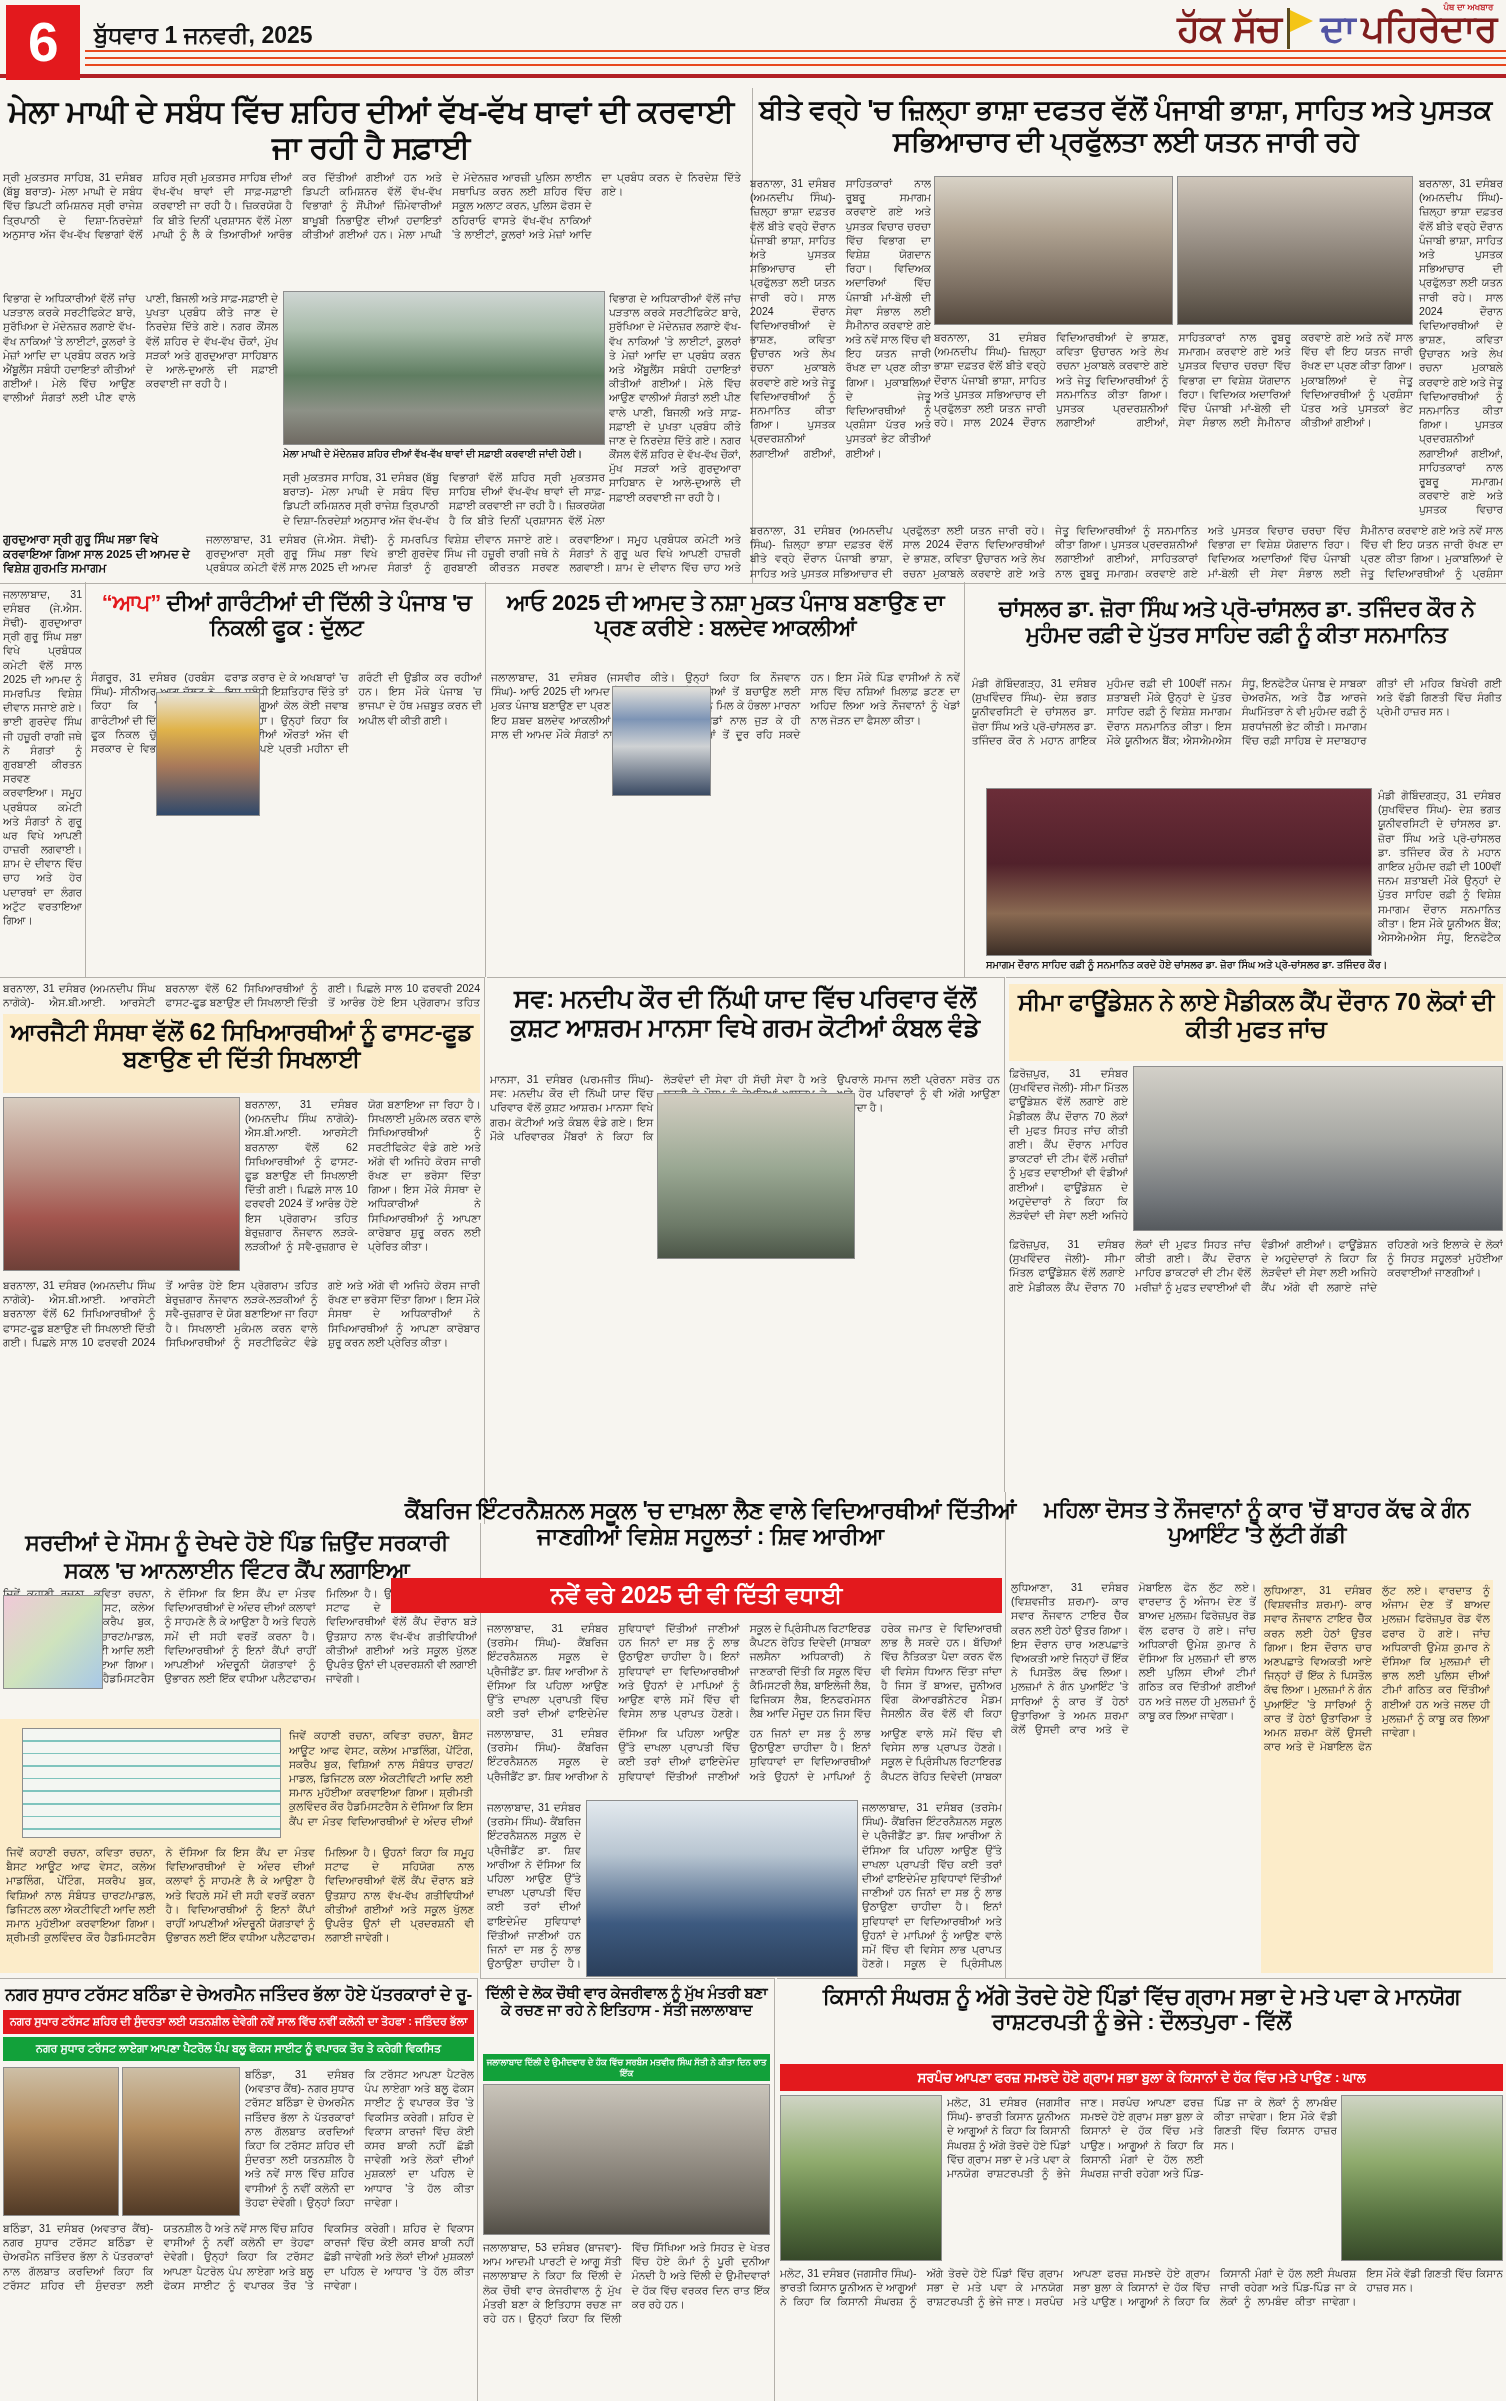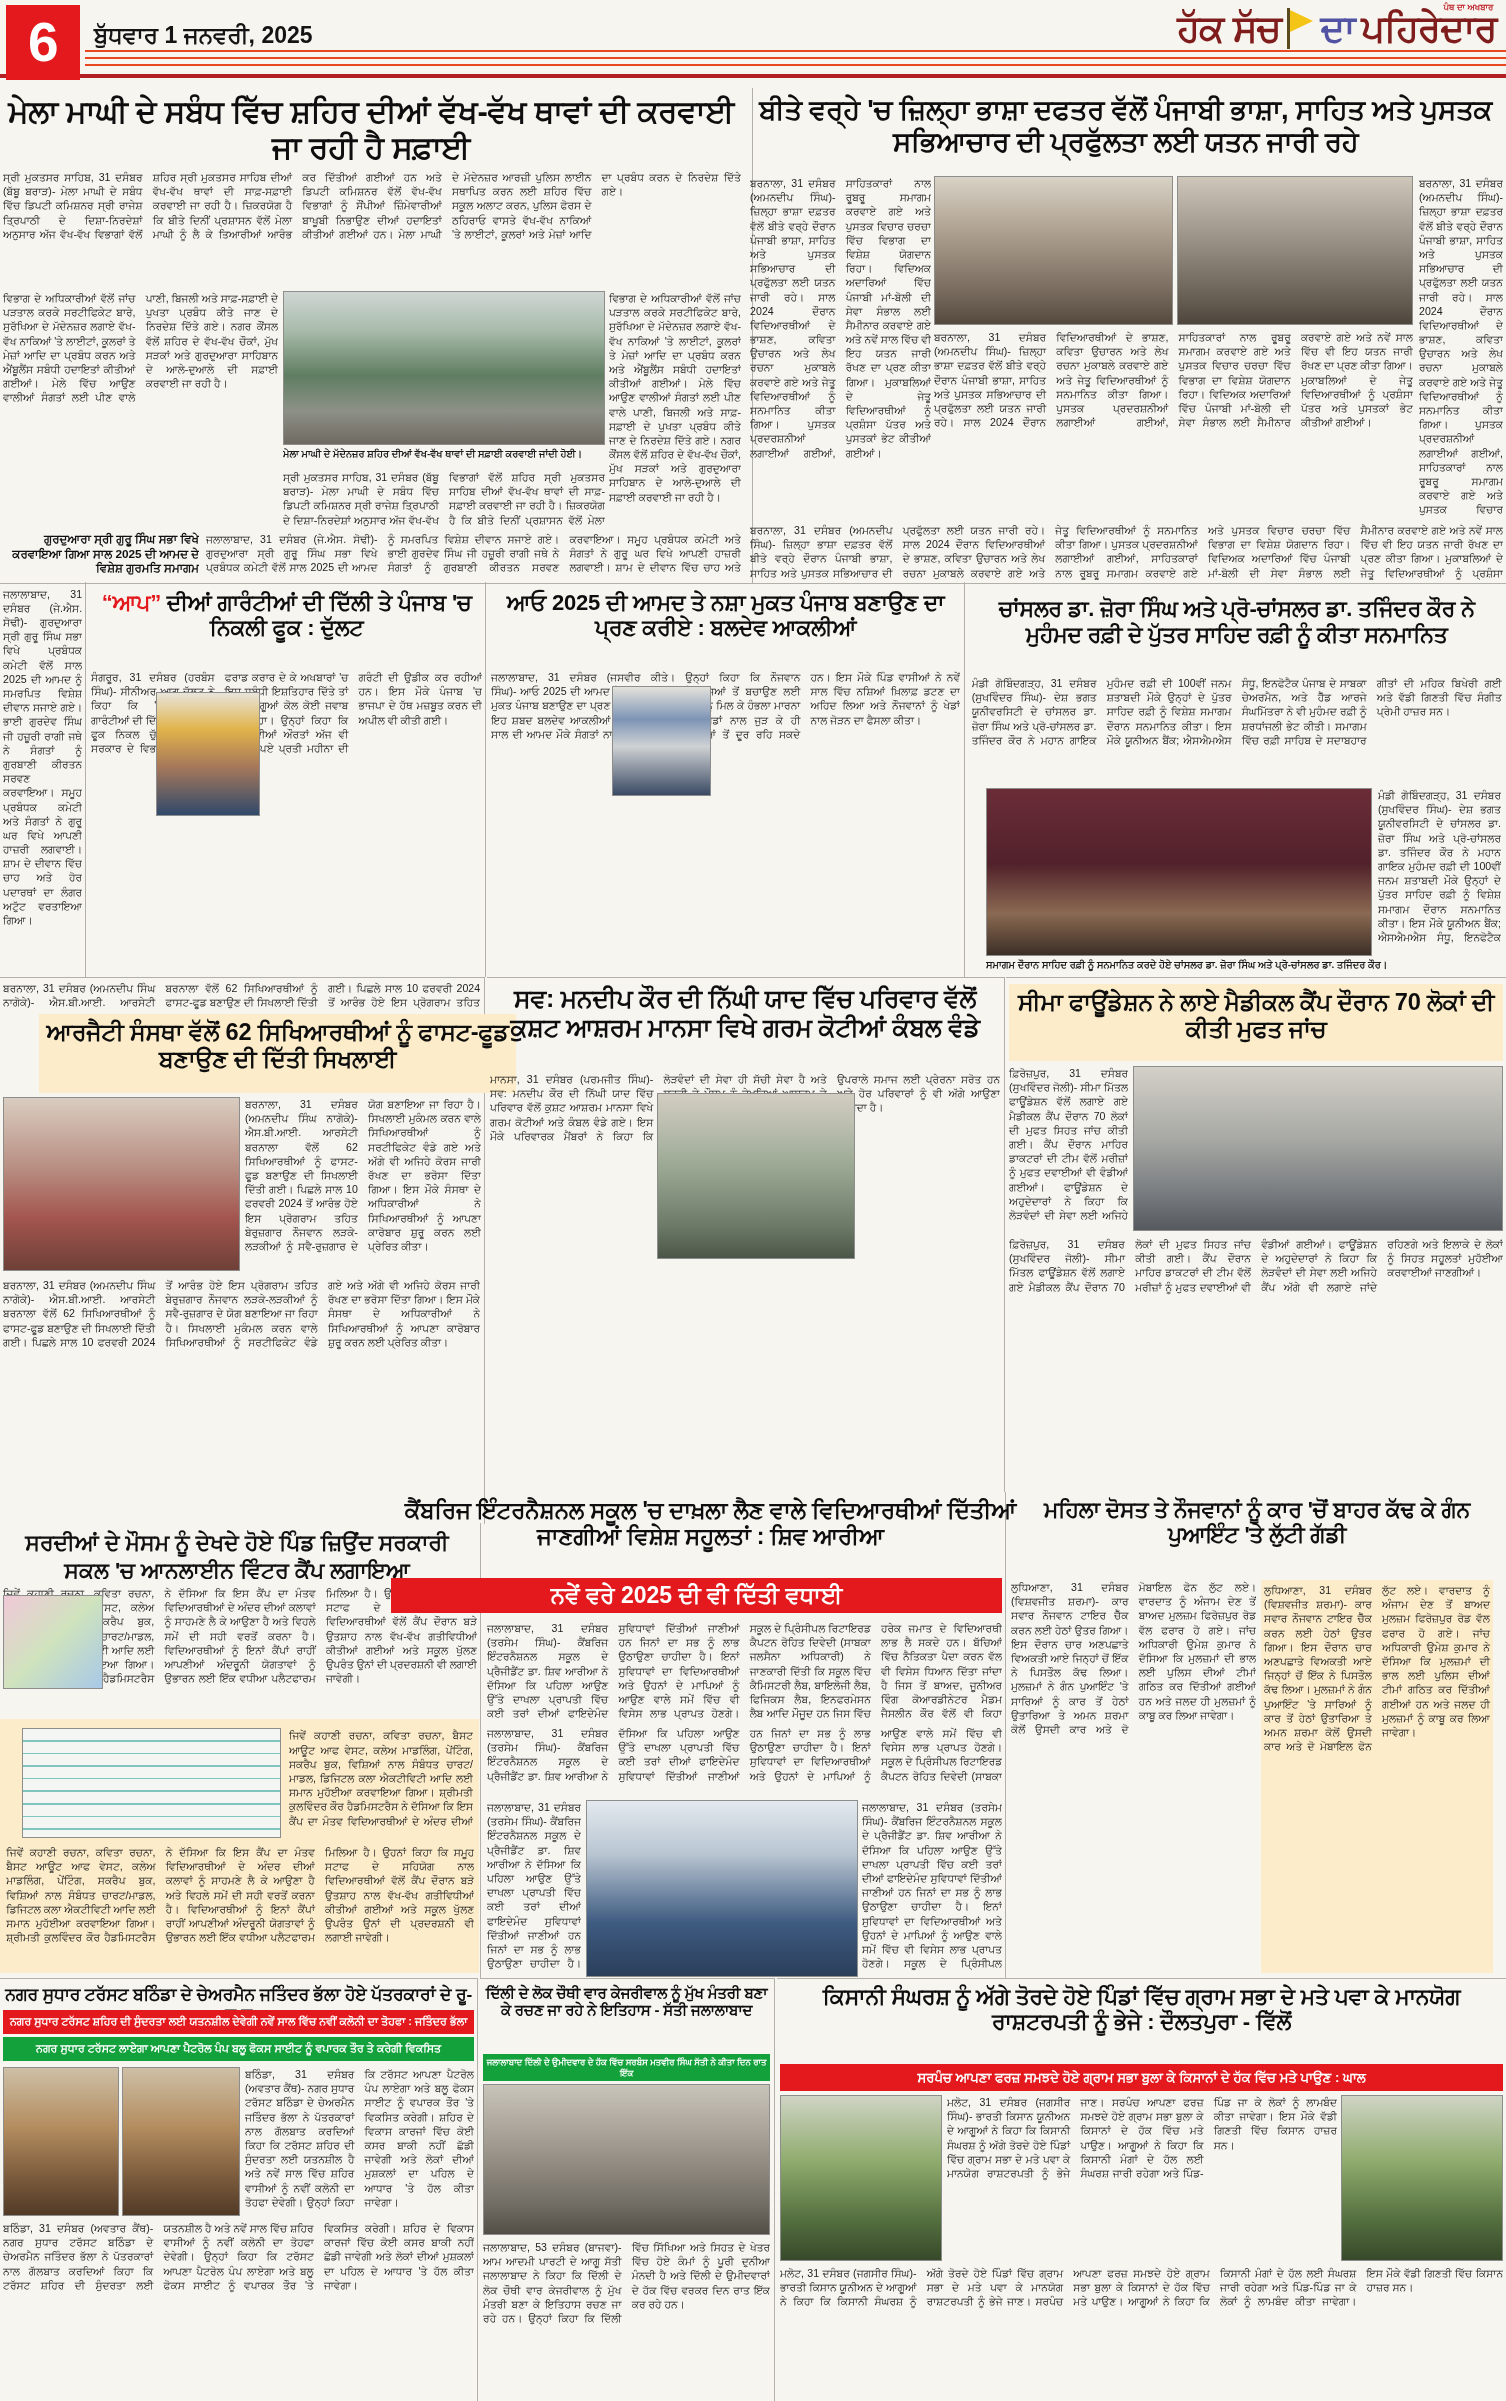--- a/index.html
+++ b/index.html
@@ -72,21 +72,21 @@
   </div>
 
   <div class="s br bb" style="left:0;top:88px;width:744px;height:495px;padding-left:8px;">
     <div class="h" style="left:3.1px;top:6.3px;width:736px;font-size:31px;">ਮੇਲਾ ਮਾਘੀ ਦੇ ਸਬੰਧ ਵਿੱਚ ਸ਼ਹਿਰ ਦੀਆਂ ਵੱਖ-ਵੱਖ ਥਾਵਾਂ ਦੀ ਕਰਵਾਈ ਜਾ ਰਹੀ ਹੈ ਸਫ਼ਾਈ</div>
     <div class="t" style="left:3.1px;top:82px;width:738px;height:116px;column-count:5;">ਸ੍ਰੀ ਮੁਕਤਸਰ ਸਾਹਿਬ, 31 ਦਸੰਬਰ (ਬੱਬੂ ਬਰਾੜ)- ਮੇਲਾ ਮਾਘੀ ਦੇ ਸਬੰਧ ਵਿੱਚ ਡਿਪਟੀ ਕਮਿਸ਼ਨਰ ਸ੍ਰੀ ਰਾਜੇਸ਼ ਤ੍ਰਿਪਾਠੀ ਦੇ ਦਿਸ਼ਾ-ਨਿਰਦੇਸ਼ਾਂ ਅਨੁਸਾਰ ਅੱਜ ਵੱਖ-ਵੱਖ ਵਿਭਾਗਾਂ ਵੱਲੋਂ ਸ਼ਹਿਰ ਸ੍ਰੀ ਮੁਕਤਸਰ ਸਾਹਿਬ ਦੀਆਂ ਵੱਖ-ਵੱਖ ਥਾਵਾਂ ਦੀ ਸਾਫ਼-ਸਫ਼ਾਈ ਕਰਵਾਈ ਜਾ ਰਹੀ ਹੈ। ਜ਼ਿਕਰਯੋਗ ਹੈ ਕਿ ਬੀਤੇ ਦਿਨੀਂ ਪ੍ਰਸ਼ਾਸਨ ਵੱਲੋਂ ਮੇਲਾ ਮਾਘੀ ਨੂੰ ਲੈ ਕੇ ਤਿਆਰੀਆਂ ਆਰੰਭ ਕਰ ਦਿੱਤੀਆਂ ਗਈਆਂ ਹਨ ਅਤੇ ਡਿਪਟੀ ਕਮਿਸ਼ਨਰ ਵੱਲੋਂ ਵੱਖ-ਵੱਖ ਵਿਭਾਗਾਂ ਨੂੰ ਸੌਂਪੀਆਂ ਜ਼ਿੰਮੇਵਾਰੀਆਂ ਬਾਖੂਬੀ ਨਿਭਾਉਣ ਦੀਆਂ ਹਦਾਇਤਾਂ ਕੀਤੀਆਂ ਗਈਆਂ ਹਨ। ਮੇਲਾ ਮਾਘੀ ਦੇ ਮੱਦੇਨਜ਼ਰ ਆਰਜ਼ੀ ਪੁਲਿਸ ਲਾਈਨ ਸਥਾਪਿਤ ਕਰਨ ਲਈ ਸ਼ਹਿਰ ਵਿੱਚ ਸਕੂਲ ਅਲਾਟ ਕਰਨ, ਪੁਲਿਸ ਫੋਰਸ ਦੇ ਠਹਿਰਾਓ ਵਾਸਤੇ ਵੱਖ-ਵੱਖ ਨਾਕਿਆਂ 'ਤੇ ਲਾਈਟਾਂ, ਕੂਲਰਾਂ ਅਤੇ ਮੇਜ਼ਾਂ ਆਦਿ ਦਾ ਪ੍ਰਬੰਧ ਕਰਨ ਦੇ ਨਿਰਦੇਸ਼ ਦਿੱਤੇ ਗਏ।</div>
     <div class="t" style="left:3.1px;top:203px;width:275px;height:237px;column-count:2;">ਵਿਭਾਗ ਦੇ ਅਧਿਕਾਰੀਆਂ ਵੱਲੋਂ ਜਾਂਚ ਪੜਤਾਲ ਕਰਕੇ ਸਰਟੀਫਿਕੇਟ ਬਾਰੇ, ਸੁਰੱਖਿਆ ਦੇ ਮੱਦੇਨਜ਼ਰ ਲਗਾਏ ਵੱਖ-ਵੱਖ ਨਾਕਿਆਂ 'ਤੇ ਲਾਈਟਾਂ, ਕੂਲਰਾਂ ਤੇ ਮੇਜ਼ਾਂ ਆਦਿ ਦਾ ਪ੍ਰਬੰਧ ਕਰਨ ਅਤੇ ਐਂਬੂਲੈਂਸ ਸਬੰਧੀ ਹਦਾਇਤਾਂ ਕੀਤੀਆਂ ਗਈਆਂ। ਮੇਲੇ ਵਿੱਚ ਆਉਣ ਵਾਲੀਆਂ ਸੰਗਤਾਂ ਲਈ ਪੀਣ ਵਾਲੇ ਪਾਣੀ, ਬਿਜਲੀ ਅਤੇ ਸਾਫ਼-ਸਫ਼ਾਈ ਦੇ ਪੁਖਤਾ ਪ੍ਰਬੰਧ ਕੀਤੇ ਜਾਣ ਦੇ ਨਿਰਦੇਸ਼ ਦਿੱਤੇ ਗਏ। ਨਗਰ ਕੌਂਸਲ ਵੱਲੋਂ ਸ਼ਹਿਰ ਦੇ ਵੱਖ-ਵੱਖ ਚੌਕਾਂ, ਮੁੱਖ ਸੜਕਾਂ ਅਤੇ ਗੁਰਦੁਆਰਾ ਸਾਹਿਬਾਨ ਦੇ ਆਲੇ-ਦੁਆਲੇ ਦੀ ਸਫ਼ਾਈ ਕਰਵਾਈ ਜਾ ਰਹੀ ਹੈ।</div>
     <div class="photo g-road" style="left:283px;top:203px;width:322px;height:154px;"></div>
     <div class="cap" style="left:283px;top:360px;width:322px;height:17.3px;">ਮੇਲਾ ਮਾਘੀ ਦੇ ਮੱਦੇਨਜ਼ਰ ਸ਼ਹਿਰ ਦੀਆਂ ਵੱਖ-ਵੱਖ ਥਾਵਾਂ ਦੀ ਸਫ਼ਾਈ ਕਰਵਾਈ ਜਾਂਦੀ ਹੋਈ।</div>
     <div class="t" style="left:283px;top:382px;width:322px;height:58px;column-count:2;">ਸ੍ਰੀ ਮੁਕਤਸਰ ਸਾਹਿਬ, 31 ਦਸੰਬਰ (ਬੱਬੂ ਬਰਾੜ)- ਮੇਲਾ ਮਾਘੀ ਦੇ ਸਬੰਧ ਵਿੱਚ ਡਿਪਟੀ ਕਮਿਸ਼ਨਰ ਸ੍ਰੀ ਰਾਜੇਸ਼ ਤ੍ਰਿਪਾਠੀ ਦੇ ਦਿਸ਼ਾ-ਨਿਰਦੇਸ਼ਾਂ ਅਨੁਸਾਰ ਅੱਜ ਵੱਖ-ਵੱਖ ਵਿਭਾਗਾਂ ਵੱਲੋਂ ਸ਼ਹਿਰ ਸ੍ਰੀ ਮੁਕਤਸਰ ਸਾਹਿਬ ਦੀਆਂ ਵੱਖ-ਵੱਖ ਥਾਵਾਂ ਦੀ ਸਾਫ਼-ਸਫ਼ਾਈ ਕਰਵਾਈ ਜਾ ਰਹੀ ਹੈ। ਜ਼ਿਕਰਯੋਗ ਹੈ ਕਿ ਬੀਤੇ ਦਿਨੀਂ ਪ੍ਰਸ਼ਾਸਨ ਵੱਲੋਂ ਮੇਲਾ ਮਾਘੀ ਨੂੰ ਲੈ ਕੇ ਤਿਆਰੀਆਂ ਆਰੰਭ ਕਰ ਦਿੱਤੀਆਂ ਗਈਆਂ ਹਨ ਅਤੇ ਡਿਪਟੀ ਕਮਿਸ਼ਨਰ ਵੱਲੋਂ ਵੱਖ-ਵੱਖ ਵਿਭਾਗਾਂ ਨੂੰ ਸੌਂਪੀਆਂ ਜ਼ਿੰਮੇਵਾਰੀਆਂ ਬਾਖੂਬੀ ਨਿਭਾਉਣ ਦੀਆਂ ਹਦਾਇਤਾਂ ਕੀਤੀਆਂ ਗਈਆਂ ਹਨ। ਮੇਲਾ ਮਾਘੀ ਦੇ ਮੱਦੇਨਜ਼ਰ ਆਰਜ਼ੀ ਪੁਲਿਸ ਲਾਈਨ ਸਥਾਪਿਤ ਕਰਨ ਲਈ ਸ਼ਹਿਰ ਵਿੱਚ ਸਕੂਲ ਅਲਾਟ ਕਰਨ, ਪੁਲਿਸ ਫੋਰਸ ਦੇ ਠਹਿਰਾਓ ਵਾਸਤੇ ਵੱਖ-ਵੱਖ ਨਾਕਿਆਂ 'ਤੇ ਲਾਈਟਾਂ, ਕੂਲਰਾਂ ਅਤੇ ਮੇਜ਼ਾਂ ਆਦਿ ਦਾ ਪ੍ਰਬੰਧ ਕਰਨ ਦੇ ਨਿਰਦੇਸ਼ ਦਿੱਤੇ ਗਏ।</div>
     <div class="t" style="left:609px;top:203px;width:132px;height:237px;column-count:1;">ਵਿਭਾਗ ਦੇ ਅਧਿਕਾਰੀਆਂ ਵੱਲੋਂ ਜਾਂਚ ਪੜਤਾਲ ਕਰਕੇ ਸਰਟੀਫਿਕੇਟ ਬਾਰੇ, ਸੁਰੱਖਿਆ ਦੇ ਮੱਦੇਨਜ਼ਰ ਲਗਾਏ ਵੱਖ-ਵੱਖ ਨਾਕਿਆਂ 'ਤੇ ਲਾਈਟਾਂ, ਕੂਲਰਾਂ ਤੇ ਮੇਜ਼ਾਂ ਆਦਿ ਦਾ ਪ੍ਰਬੰਧ ਕਰਨ ਅਤੇ ਐਂਬੂਲੈਂਸ ਸਬੰਧੀ ਹਦਾਇਤਾਂ ਕੀਤੀਆਂ ਗਈਆਂ। ਮੇਲੇ ਵਿੱਚ ਆਉਣ ਵਾਲੀਆਂ ਸੰਗਤਾਂ ਲਈ ਪੀਣ ਵਾਲੇ ਪਾਣੀ, ਬਿਜਲੀ ਅਤੇ ਸਾਫ਼-ਸਫ਼ਾਈ ਦੇ ਪੁਖਤਾ ਪ੍ਰਬੰਧ ਕੀਤੇ ਜਾਣ ਦੇ ਨਿਰਦੇਸ਼ ਦਿੱਤੇ ਗਏ। ਨਗਰ ਕੌਂਸਲ ਵੱਲੋਂ ਸ਼ਹਿਰ ਦੇ ਵੱਖ-ਵੱਖ ਚੌਕਾਂ, ਮੁੱਖ ਸੜਕਾਂ ਅਤੇ ਗੁਰਦੁਆਰਾ ਸਾਹਿਬਾਨ ਦੇ ਆਲੇ-ਦੁਆਲੇ ਦੀ ਸਫ਼ਾਈ ਕਰਵਾਈ ਜਾ ਰਹੀ ਹੈ।</div>
-    <div class="sub" style="left:3.1px;top:444px;width:196px;height:46px;font-size:11.8px;text-align:right;">ਗੁਰਦੁਆਰਾ ਸ੍ਰੀ ਗੁਰੂ ਸਿੰਘ ਸਭਾ ਵਿਖੇ ਕਰਵਾਇਆ ਗਿਆ ਸਾਲ 2025 ਦੀ ਆਮਦ ਦੇ ਵਿਸ਼ੇਸ਼ ਗੁਰਮਤਿ ਸਮਾਗਮ</div>
+    <div class="sub" style="left:3.1px;top:444px;width:196px;height:46px;font-size:11.8px;text-align:left;">ਗੁਰਦੁਆਰਾ ਸ੍ਰੀ ਗੁਰੂ ਸਿੰਘ ਸਭਾ ਵਿਖੇ ਕਰਵਾਇਆ ਗਿਆ ਸਾਲ 2025 ਦੀ ਆਮਦ ਦੇ ਵਿਸ਼ੇਸ਼ ਗੁਰਮਤਿ ਸਮਾਗਮ</div>
     <div class="t" style="left:206px;top:444px;width:535px;height:46px;column-count:3;">ਜਲਾਲਾਬਾਦ, 31 ਦਸੰਬਰ (ਜੇ.ਐਸ. ਸੋਢੀ)- ਗੁਰਦੁਆਰਾ ਸ੍ਰੀ ਗੁਰੂ ਸਿੰਘ ਸਭਾ ਵਿਖੇ ਪ੍ਰਬੰਧਕ ਕਮੇਟੀ ਵੱਲੋਂ ਸਾਲ 2025 ਦੀ ਆਮਦ ਨੂੰ ਸਮਰਪਿਤ ਵਿਸ਼ੇਸ਼ ਦੀਵਾਨ ਸਜਾਏ ਗਏ। ਭਾਈ ਗੁਰਦੇਵ ਸਿੰਘ ਜੀ ਹਜ਼ੂਰੀ ਰਾਗੀ ਜਥੇ ਨੇ ਸੰਗਤਾਂ ਨੂੰ ਗੁਰਬਾਣੀ ਕੀਰਤਨ ਸਰਵਣ ਕਰਵਾਇਆ। ਸਮੂਹ ਪ੍ਰਬੰਧਕ ਕਮੇਟੀ ਅਤੇ ਸੰਗਤਾਂ ਨੇ ਗੁਰੂ ਘਰ ਵਿਖੇ ਆਪਣੀ ਹਾਜ਼ਰੀ ਲਗਵਾਈ। ਸ਼ਾਮ ਦੇ ਦੀਵਾਨ ਵਿੱਚ ਚਾਹ ਅਤੇ ਹੋਰ ਪਦਾਰਥਾਂ ਦਾ ਲੰਗਰ ਅਟੁੱਟ ਵਰਤਾਇਆ ਗਿਆ।</div>
   </div>
 
   <div class="s bb" style="left:747px;top:88px;width:759px;height:495px;">
     <div class="h" style="left:4.7px;top:6.3px;width:748px;font-size:27.5px;">ਬੀਤੇ ਵਰ੍ਹੇ 'ਚ ਜ਼ਿਲ੍ਹਾ ਭਾਸ਼ਾ ਦਫਤਰ ਵੱਲੋਂ ਪੰਜਾਬੀ ਭਾਸ਼ਾ, ਸਾਹਿਤ ਅਤੇ ਪੁਸਤਕ ਸਭਿਆਚਾਰ ਦੀ ਪ੍ਰਫੁੱਲਤਾ ਲਈ ਯਤਨ ਜਾਰੀ ਰਹੇ</div>
     <div class="t" style="left:3.1px;top:88px;width:181px;height:342px;column-count:2;">ਬਰਨਾਲਾ, 31 ਦਸੰਬਰ (ਅਮਨਦੀਪ ਸਿੰਘ)- ਜ਼ਿਲ੍ਹਾ ਭਾਸ਼ਾ ਦਫ਼ਤਰ ਵੱਲੋਂ ਬੀਤੇ ਵਰ੍ਹੇ ਦੌਰਾਨ ਪੰਜਾਬੀ ਭਾਸ਼ਾ, ਸਾਹਿਤ ਅਤੇ ਪੁਸਤਕ ਸਭਿਆਚਾਰ ਦੀ ਪ੍ਰਫੁੱਲਤਾ ਲਈ ਯਤਨ ਜਾਰੀ ਰਹੇ। ਸਾਲ 2024 ਦੌਰਾਨ ਵਿਦਿਆਰਥੀਆਂ ਦੇ ਭਾਸ਼ਣ, ਕਵਿਤਾ ਉਚਾਰਨ ਅਤੇ ਲੇਖ ਰਚਨਾ ਮੁਕਾਬਲੇ ਕਰਵਾਏ ਗਏ ਅਤੇ ਜੇਤੂ ਵਿਦਿਆਰਥੀਆਂ ਨੂੰ ਸਨਮਾਨਿਤ ਕੀਤਾ ਗਿਆ। ਪੁਸਤਕ ਪ੍ਰਦਰਸ਼ਨੀਆਂ ਲਗਾਈਆਂ ਗਈਆਂ, ਸਾਹਿਤਕਾਰਾਂ ਨਾਲ ਰੂਬਰੂ ਸਮਾਗਮ ਕਰਵਾਏ ਗਏ ਅਤੇ ਪੁਸਤਕ ਵਿਚਾਰ ਚਰਚਾ ਵਿੱਚ ਵਿਭਾਗ ਦਾ ਵਿਸ਼ੇਸ਼ ਯੋਗਦਾਨ ਰਿਹਾ। ਵਿਦਿਅਕ ਅਦਾਰਿਆਂ ਵਿੱਚ ਪੰਜਾਬੀ ਮਾਂ-ਬੋਲੀ ਦੀ ਸੇਵਾ ਸੰਭਾਲ ਲਈ ਸੈਮੀਨਾਰ ਕਰਵਾਏ ਗਏ ਅਤੇ ਨਵੇਂ ਸਾਲ ਵਿੱਚ ਵੀ ਇਹ ਯਤਨ ਜਾਰੀ ਰੱਖਣ ਦਾ ਪ੍ਰਣ ਕੀਤਾ ਗਿਆ। ਮੁਕਾਬਲਿਆਂ ਦੇ ਜੇਤੂ ਵਿਦਿਆਰਥੀਆਂ ਨੂੰ ਪ੍ਰਸ਼ੰਸਾ ਪੱਤਰ ਅਤੇ ਪੁਸਤਕਾਂ ਭੇਟ ਕੀਤੀਆਂ ਗਈਆਂ।</div>
     <div class="photo g-grp1" style="left:187px;top:88px;width:239px;height:149px;"></div>
     <div class="photo g-grp2" style="left:430px;top:88px;width:236px;height:149px;"></div>
     <div class="t" style="left:672px;top:88px;width:84px;height:342px;column-count:1;">ਬਰਨਾਲਾ, 31 ਦਸੰਬਰ (ਅਮਨਦੀਪ ਸਿੰਘ)- ਜ਼ਿਲ੍ਹਾ ਭਾਸ਼ਾ ਦਫ਼ਤਰ ਵੱਲੋਂ ਬੀਤੇ ਵਰ੍ਹੇ ਦੌਰਾਨ ਪੰਜਾਬੀ ਭਾਸ਼ਾ, ਸਾਹਿਤ ਅਤੇ ਪੁਸਤਕ ਸਭਿਆਚਾਰ ਦੀ ਪ੍ਰਫੁੱਲਤਾ ਲਈ ਯਤਨ ਜਾਰੀ ਰਹੇ। ਸਾਲ 2024 ਦੌਰਾਨ ਵਿਦਿਆਰਥੀਆਂ ਦੇ ਭਾਸ਼ਣ, ਕਵਿਤਾ ਉਚਾਰਨ ਅਤੇ ਲੇਖ ਰਚਨਾ ਮੁਕਾਬਲੇ ਕਰਵਾਏ ਗਏ ਅਤੇ ਜੇਤੂ ਵਿਦਿਆਰਥੀਆਂ ਨੂੰ ਸਨਮਾਨਿਤ ਕੀਤਾ ਗਿਆ। ਪੁਸਤਕ ਪ੍ਰਦਰਸ਼ਨੀਆਂ ਲਗਾਈਆਂ ਗਈਆਂ, ਸਾਹਿਤਕਾਰਾਂ ਨਾਲ ਰੂਬਰੂ ਸਮਾਗਮ ਕਰਵਾਏ ਗਏ ਅਤੇ ਪੁਸਤਕ ਵਿਚਾਰ ਚਰਚਾ ਵਿੱਚ ਵਿਭਾਗ ਦਾ ਵਿਸ਼ੇਸ਼ ਯੋਗਦਾਨ ਰਿਹਾ। ਵਿਦਿਅਕ ਅਦਾਰਿਆਂ ਵਿੱਚ ਪੰਜਾਬੀ ਮਾਂ-ਬੋਲੀ ਦੀ ਸੇਵਾ ਸੰਭਾਲ ਲਈ ਸੈਮੀਨਾਰ ਕਰਵਾਏ ਗਏ ਅਤੇ ਨਵੇਂ ਸਾਲ ਵਿੱਚ ਵੀ ਇਹ ਯਤਨ ਜਾਰੀ ਰੱਖਣ ਦਾ ਪ੍ਰਣ ਕੀਤਾ ਗਿਆ। ਮੁਕਾਬਲਿਆਂ ਦੇ ਜੇਤੂ ਵਿਦਿਆਰਥੀਆਂ ਨੂੰ ਪ੍ਰਸ਼ੰਸਾ ਪੱਤਰ ਅਤੇ ਪੁਸਤਕਾਂ ਭੇਟ ਕੀਤੀਆਂ ਗਈਆਂ।</div>
     <div class="t" style="left:187px;top:242px;width:479px;height:188px;column-count:4;">ਬਰਨਾਲਾ, 31 ਦਸੰਬਰ (ਅਮਨਦੀਪ ਸਿੰਘ)- ਜ਼ਿਲ੍ਹਾ ਭਾਸ਼ਾ ਦਫ਼ਤਰ ਵੱਲੋਂ ਬੀਤੇ ਵਰ੍ਹੇ ਦੌਰਾਨ ਪੰਜਾਬੀ ਭਾਸ਼ਾ, ਸਾਹਿਤ ਅਤੇ ਪੁਸਤਕ ਸਭਿਆਚਾਰ ਦੀ ਪ੍ਰਫੁੱਲਤਾ ਲਈ ਯਤਨ ਜਾਰੀ ਰਹੇ। ਸਾਲ 2024 ਦੌਰਾਨ ਵਿਦਿਆਰਥੀਆਂ ਦੇ ਭਾਸ਼ਣ, ਕਵਿਤਾ ਉਚਾਰਨ ਅਤੇ ਲੇਖ ਰਚਨਾ ਮੁਕਾਬਲੇ ਕਰਵਾਏ ਗਏ ਅਤੇ ਜੇਤੂ ਵਿਦਿਆਰਥੀਆਂ ਨੂੰ ਸਨਮਾਨਿਤ ਕੀਤਾ ਗਿਆ। ਪੁਸਤਕ ਪ੍ਰਦਰਸ਼ਨੀਆਂ ਲਗਾਈਆਂ ਗਈਆਂ, ਸਾਹਿਤਕਾਰਾਂ ਨਾਲ ਰੂਬਰੂ ਸਮਾਗਮ ਕਰਵਾਏ ਗਏ ਅਤੇ ਪੁਸਤਕ ਵਿਚਾਰ ਚਰਚਾ ਵਿੱਚ ਵਿਭਾਗ ਦਾ ਵਿਸ਼ੇਸ਼ ਯੋਗਦਾਨ ਰਿਹਾ। ਵਿਦਿਅਕ ਅਦਾਰਿਆਂ ਵਿੱਚ ਪੰਜਾਬੀ ਮਾਂ-ਬੋਲੀ ਦੀ ਸੇਵਾ ਸੰਭਾਲ ਲਈ ਸੈਮੀਨਾਰ ਕਰਵਾਏ ਗਏ ਅਤੇ ਨਵੇਂ ਸਾਲ ਵਿੱਚ ਵੀ ਇਹ ਯਤਨ ਜਾਰੀ ਰੱਖਣ ਦਾ ਪ੍ਰਣ ਕੀਤਾ ਗਿਆ। ਮੁਕਾਬਲਿਆਂ ਦੇ ਜੇਤੂ ਵਿਦਿਆਰਥੀਆਂ ਨੂੰ ਪ੍ਰਸ਼ੰਸਾ ਪੱਤਰ ਅਤੇ ਪੁਸਤਕਾਂ ਭੇਟ ਕੀਤੀਆਂ ਗਈਆਂ।</div>
@@ -114,21 +114,21 @@
   <div class="s" style="left:967px;top:590px;width:539px;height:395px;">
     <div class="h" style="left:4.7px;top:6.3px;width:530px;font-size:22px;">ਚਾਂਸਲਰ ਡਾ. ਜ਼ੋਰਾ ਸਿੰਘ ਅਤੇ ਪ੍ਰੋ-ਚਾਂਸਲਰ ਡਾ. ਤਜਿੰਦਰ ਕੌਰ ਨੇ ਮੁਹੰਮਦ ਰਫ਼ੀ ਦੇ ਪੁੱਤਰ ਸਾਹਿਦ ਰਫ਼ੀ ਨੂੰ ਕੀਤਾ ਸਨਮਾਨਿਤ</div>
     <div class="t" style="left:4.7px;top:86px;width:530px;height:108px;column-count:4;">ਮੰਡੀ ਗੋਬਿੰਦਗੜ੍ਹ, 31 ਦਸੰਬਰ (ਸੁਖਵਿੰਦਰ ਸਿੰਘ)- ਦੇਸ਼ ਭਗਤ ਯੂਨੀਵਰਸਿਟੀ ਦੇ ਚਾਂਸਲਰ ਡਾ. ਜ਼ੋਰਾ ਸਿੰਘ ਅਤੇ ਪ੍ਰੋ-ਚਾਂਸਲਰ ਡਾ. ਤਜਿੰਦਰ ਕੌਰ ਨੇ ਮਹਾਨ ਗਾਇਕ ਮੁਹੰਮਦ ਰਫ਼ੀ ਦੀ 100ਵੀਂ ਜਨਮ ਸ਼ਤਾਬਦੀ ਮੌਕੇ ਉਨ੍ਹਾਂ ਦੇ ਪੁੱਤਰ ਸਾਹਿਦ ਰਫ਼ੀ ਨੂੰ ਵਿਸ਼ੇਸ਼ ਸਮਾਗਮ ਦੌਰਾਨ ਸਨਮਾਨਿਤ ਕੀਤਾ। ਇਸ ਮੌਕੇ ਯੂਨੀਅਨ ਬੈਂਕ; ਐਸਐਮਐਸ ਸੰਧੂ, ਇਨਫੋਟੈਕ ਪੰਜਾਬ ਦੇ ਸਾਬਕਾ ਚੇਅਰਮੈਨ, ਅਤੇ ਹੈੱਡ ਆਰਜੇ ਸੰਘਮਿੱਤਰਾ ਨੇ ਵੀ ਮੁਹੰਮਦ ਰਫ਼ੀ ਨੂੰ ਸ਼ਰਧਾਂਜਲੀ ਭੇਟ ਕੀਤੀ। ਸਮਾਗਮ ਵਿੱਚ ਰਫ਼ੀ ਸਾਹਿਬ ਦੇ ਸਦਾਬਹਾਰ ਗੀਤਾਂ ਦੀ ਮਹਿਕ ਬਿਖੇਰੀ ਗਈ ਅਤੇ ਵੱਡੀ ਗਿਣਤੀ ਵਿੱਚ ਸੰਗੀਤ ਪ੍ਰੇਮੀ ਹਾਜ਼ਰ ਸਨ।</div>
     <div class="photo g-stage" style="left:19px;top:198px;width:386px;height:168px;"></div>
     <div class="t" style="left:411px;top:198px;width:123px;height:168px;column-count:1;">ਮੰਡੀ ਗੋਬਿੰਦਗੜ੍ਹ, 31 ਦਸੰਬਰ (ਸੁਖਵਿੰਦਰ ਸਿੰਘ)- ਦੇਸ਼ ਭਗਤ ਯੂਨੀਵਰਸਿਟੀ ਦੇ ਚਾਂਸਲਰ ਡਾ. ਜ਼ੋਰਾ ਸਿੰਘ ਅਤੇ ਪ੍ਰੋ-ਚਾਂਸਲਰ ਡਾ. ਤਜਿੰਦਰ ਕੌਰ ਨੇ ਮਹਾਨ ਗਾਇਕ ਮੁਹੰਮਦ ਰਫ਼ੀ ਦੀ 100ਵੀਂ ਜਨਮ ਸ਼ਤਾਬਦੀ ਮੌਕੇ ਉਨ੍ਹਾਂ ਦੇ ਪੁੱਤਰ ਸਾਹਿਦ ਰਫ਼ੀ ਨੂੰ ਵਿਸ਼ੇਸ਼ ਸਮਾਗਮ ਦੌਰਾਨ ਸਨਮਾਨਿਤ ਕੀਤਾ। ਇਸ ਮੌਕੇ ਯੂਨੀਅਨ ਬੈਂਕ; ਐਸਐਮਐਸ ਸੰਧੂ, ਇਨਫੋਟੈਕ ਪੰਜਾਬ ਦੇ ਸਾਬਕਾ ਚੇਅਰਮੈਨ, ਅਤੇ ਹੈੱਡ ਆਰਜੇ ਸੰਘਮਿੱਤਰਾ ਨੇ ਵੀ ਮੁਹੰਮਦ ਰਫ਼ੀ ਨੂੰ ਸ਼ਰਧਾਂਜਲੀ ਭੇਟ ਕੀਤੀ। ਸਮਾਗਮ ਵਿੱਚ ਰਫ਼ੀ ਸਾਹਿਬ ਦੇ ਸਦਾਬਹਾਰ ਗੀਤਾਂ ਦੀ ਮਹਿਕ ਬਿਖੇਰੀ ਗਈ ਅਤੇ ਵੱਡੀ ਗਿਣਤੀ ਵਿੱਚ ਸੰਗੀਤ ਪ੍ਰੇਮੀ ਹਾਜ਼ਰ ਸਨ।</div>
     <div class="cap" style="left:19px;top:369px;width:510px;height:23.6px;">ਸਮਾਗਮ ਦੌਰਾਨ ਸਾਹਿਦ ਰਫ਼ੀ ਨੂੰ ਸਨਮਾਨਿਤ ਕਰਦੇ ਹੋਏ ਚਾਂਸਲਰ ਡਾ. ਜ਼ੋਰਾ ਸਿੰਘ ਅਤੇ ਪ੍ਰੋ-ਚਾਂਸਲਰ ਡਾ. ਤਜਿੰਦਰ ਕੌਰ।</div>
   </div>
 
   <div class="s br bt" style="left:0;top:977px;width:484px;height:546px;">
     <div class="t" style="left:3.1px;top:3.1px;width:477px;height:30px;column-count:3;">ਬਰਨਾਲਾ, 31 ਦਸੰਬਰ (ਅਮਨਦੀਪ ਸਿੰਘ ਨਾਗੋਕੇ)- ਐਸ.ਬੀ.ਆਈ. ਆਰਸੇਟੀ ਬਰਨਾਲਾ ਵੱਲੋਂ 62 ਸਿਖਿਆਰਥੀਆਂ ਨੂੰ ਫਾਸਟ-ਫੂਡ ਬਣਾਉਣ ਦੀ ਸਿਖਲਾਈ ਦਿੱਤੀ ਗਈ। ਪਿਛਲੇ ਸਾਲ 10 ਫਰਵਰੀ 2024 ਤੋਂ ਆਰੰਭ ਹੋਏ ਇਸ ਪ੍ਰੋਗਰਾਮ ਤਹਿਤ ਬੇਰੁਜ਼ਗਾਰ ਨੌਜਵਾਨ ਲੜਕੇ-ਲੜਕੀਆਂ ਨੂੰ ਸਵੈ-ਰੁਜ਼ਗਾਰ ਦੇ ਯੋਗ ਬਣਾਇਆ ਜਾ ਰਿਹਾ ਹੈ। ਸਿਖਲਾਈ ਮੁਕੰਮਲ ਕਰਨ ਵਾਲੇ ਸਿਖਿਆਰਥੀਆਂ ਨੂੰ ਸਰਟੀਫਿਕੇਟ ਵੰਡੇ ਗਏ ਅਤੇ ਅੱਗੇ ਵੀ ਅਜਿਹੇ ਕੋਰਸ ਜਾਰੀ ਰੱਖਣ ਦਾ ਭਰੋਸਾ ਦਿੱਤਾ ਗਿਆ। ਇਸ ਮੌਕੇ ਸੰਸਥਾ ਦੇ ਅਧਿਕਾਰੀਆਂ ਨੇ ਸਿਖਿਆਰਥੀਆਂ ਨੂੰ ਆਪਣਾ ਕਾਰੋਬਾਰ ਸ਼ੁਰੂ ਕਰਨ ਲਈ ਪ੍ਰੇਰਿਤ ਕੀਤਾ।</div>
-    <div class="h cream" style="left:3.1px;top:36px;width:477px;height:79px;font-size:23.6px;padding-top:4.7px;box-sizing:border-box;margin-left:36px;">ਆਰਜੈਟੀ ਸੰਸਥਾ ਵੱਲੋਂ 62 ਸਿਖਿਆਰਥੀਆਂ ਨੂੰ ਫਾਸਟ-ਫੂਡ ਬਣਾਉਣ ਦੀ ਦਿੱਤੀ ਸਿਖਲਾਈ</div>
+    <div class="h cream" style="left:3.1px;top:36px;width:477px;height:79px;font-size:23.6px;padding-top:4.7px;box-sizing:border-box;">ਆਰਜੈਟੀ ਸੰਸਥਾ ਵੱਲੋਂ 62 ਸਿਖਿਆਰਥੀਆਂ ਨੂੰ ਫਾਸਟ-ਫੂਡ ਬਣਾਉਣ ਦੀ ਦਿੱਤੀ ਸਿਖਲਾਈ</div>
     <div class="photo g-certs" style="left:3.1px;top:119px;width:237px;height:174px;"></div>
     <div class="t" style="left:245px;top:119px;width:236px;height:174px;column-count:2;">ਬਰਨਾਲਾ, 31 ਦਸੰਬਰ (ਅਮਨਦੀਪ ਸਿੰਘ ਨਾਗੋਕੇ)- ਐਸ.ਬੀ.ਆਈ. ਆਰਸੇਟੀ ਬਰਨਾਲਾ ਵੱਲੋਂ 62 ਸਿਖਿਆਰਥੀਆਂ ਨੂੰ ਫਾਸਟ-ਫੂਡ ਬਣਾਉਣ ਦੀ ਸਿਖਲਾਈ ਦਿੱਤੀ ਗਈ। ਪਿਛਲੇ ਸਾਲ 10 ਫਰਵਰੀ 2024 ਤੋਂ ਆਰੰਭ ਹੋਏ ਇਸ ਪ੍ਰੋਗਰਾਮ ਤਹਿਤ ਬੇਰੁਜ਼ਗਾਰ ਨੌਜਵਾਨ ਲੜਕੇ-ਲੜਕੀਆਂ ਨੂੰ ਸਵੈ-ਰੁਜ਼ਗਾਰ ਦੇ ਯੋਗ ਬਣਾਇਆ ਜਾ ਰਿਹਾ ਹੈ। ਸਿਖਲਾਈ ਮੁਕੰਮਲ ਕਰਨ ਵਾਲੇ ਸਿਖਿਆਰਥੀਆਂ ਨੂੰ ਸਰਟੀਫਿਕੇਟ ਵੰਡੇ ਗਏ ਅਤੇ ਅੱਗੇ ਵੀ ਅਜਿਹੇ ਕੋਰਸ ਜਾਰੀ ਰੱਖਣ ਦਾ ਭਰੋਸਾ ਦਿੱਤਾ ਗਿਆ। ਇਸ ਮੌਕੇ ਸੰਸਥਾ ਦੇ ਅਧਿਕਾਰੀਆਂ ਨੇ ਸਿਖਿਆਰਥੀਆਂ ਨੂੰ ਆਪਣਾ ਕਾਰੋਬਾਰ ਸ਼ੁਰੂ ਕਰਨ ਲਈ ਪ੍ਰੇਰਿਤ ਕੀਤਾ।</div>
     <div class="t" style="left:3.1px;top:300px;width:477px;height:242px;column-count:3;">ਬਰਨਾਲਾ, 31 ਦਸੰਬਰ (ਅਮਨਦੀਪ ਸਿੰਘ ਨਾਗੋਕੇ)- ਐਸ.ਬੀ.ਆਈ. ਆਰਸੇਟੀ ਬਰਨਾਲਾ ਵੱਲੋਂ 62 ਸਿਖਿਆਰਥੀਆਂ ਨੂੰ ਫਾਸਟ-ਫੂਡ ਬਣਾਉਣ ਦੀ ਸਿਖਲਾਈ ਦਿੱਤੀ ਗਈ। ਪਿਛਲੇ ਸਾਲ 10 ਫਰਵਰੀ 2024 ਤੋਂ ਆਰੰਭ ਹੋਏ ਇਸ ਪ੍ਰੋਗਰਾਮ ਤਹਿਤ ਬੇਰੁਜ਼ਗਾਰ ਨੌਜਵਾਨ ਲੜਕੇ-ਲੜਕੀਆਂ ਨੂੰ ਸਵੈ-ਰੁਜ਼ਗਾਰ ਦੇ ਯੋਗ ਬਣਾਇਆ ਜਾ ਰਿਹਾ ਹੈ। ਸਿਖਲਾਈ ਮੁਕੰਮਲ ਕਰਨ ਵਾਲੇ ਸਿਖਿਆਰਥੀਆਂ ਨੂੰ ਸਰਟੀਫਿਕੇਟ ਵੰਡੇ ਗਏ ਅਤੇ ਅੱਗੇ ਵੀ ਅਜਿਹੇ ਕੋਰਸ ਜਾਰੀ ਰੱਖਣ ਦਾ ਭਰੋਸਾ ਦਿੱਤਾ ਗਿਆ। ਇਸ ਮੌਕੇ ਸੰਸਥਾ ਦੇ ਅਧਿਕਾਰੀਆਂ ਨੇ ਸਿਖਿਆਰਥੀਆਂ ਨੂੰ ਆਪਣਾ ਕਾਰੋਬਾਰ ਸ਼ੁਰੂ ਕਰਨ ਲਈ ਪ੍ਰੇਰਿਤ ਕੀਤਾ।</div>
   </div>
 
   <div class="s br bt" style="left:487px;top:977px;width:517px;height:514px;">
     <div class="h" style="left:3.1px;top:6.3px;width:510px;font-size:25px;">ਸਵ: ਮਨਦੀਪ ਕੌਰ ਦੀ ਨਿੱਘੀ ਯਾਦ ਵਿੱਚ ਪਰਿਵਾਰ ਵੱਲੋਂ ਕੁਸ਼ਟ ਆਸ਼ਰਮ ਮਾਨਸਾ ਵਿਖੇ ਗਰਮ ਕੋਟੀਆਂ ਕੰਬਲ ਵੰਡੇ</div>
     <div class="t" style="left:3.1px;top:94px;width:510px;height:414px;column-count:3;">ਮਾਨਸਾ, 31 ਦਸੰਬਰ (ਪਰਮਜੀਤ ਸਿੰਘ)- ਸਵ: ਮਨਦੀਪ ਕੌਰ ਦੀ ਨਿੱਘੀ ਯਾਦ ਵਿੱਚ ਪਰਿਵਾਰ ਵੱਲੋਂ ਕੁਸ਼ਟ ਆਸ਼ਰਮ ਮਾਨਸਾ ਵਿਖੇ ਗਰਮ ਕੋਟੀਆਂ ਅਤੇ ਕੰਬਲ ਵੰਡੇ ਗਏ। ਇਸ ਮੌਕੇ ਪਰਿਵਾਰਕ ਮੈਂਬਰਾਂ ਨੇ ਕਿਹਾ ਕਿ ਲੋੜਵੰਦਾਂ ਦੀ ਸੇਵਾ ਹੀ ਸੱਚੀ ਸੇਵਾ ਹੈ ਅਤੇ ਸਰਦੀ ਦੇ ਮੌਸਮ ਨੂੰ ਦੇਖਦਿਆਂ ਆਸ਼ਰਮ ਦੇ ਸਮੂਹ ਵਸਨੀਕਾਂ ਨੂੰ ਗਰਮ ਕੱਪੜੇ ਵੰਡੇ ਗਏ। ਆਸ਼ਰਮ ਦੇ ਪ੍ਰਬੰਧਕਾਂ ਨੇ ਪਰਿਵਾਰ ਦਾ ਧੰਨਵਾਦ ਕਰਦਿਆਂ ਕਿਹਾ ਕਿ ਅਜਿਹੇ ਉਪਰਾਲੇ ਸਮਾਜ ਲਈ ਪ੍ਰੇਰਨਾ ਸਰੋਤ ਹਨ ਅਤੇ ਹੋਰ ਪਰਿਵਾਰਾਂ ਨੂੰ ਵੀ ਅੱਗੇ ਆਉਣਾ ਚਾਹੀਦਾ ਹੈ।</div>
     <div class="photo g-blank" style="left:170px;top:115px;width:198px;height:166px;"></div>
   </div>

